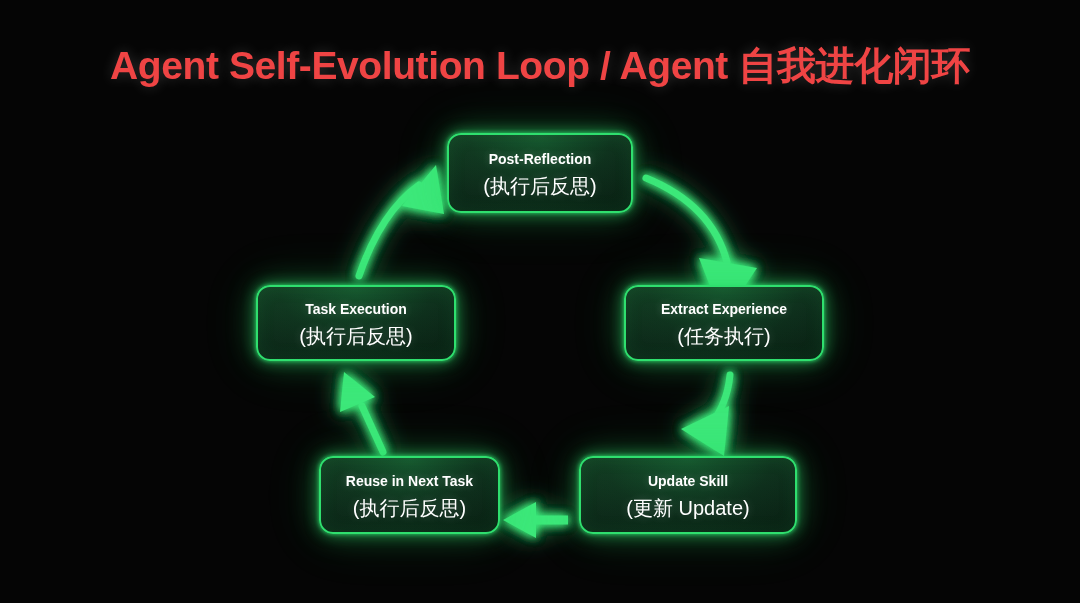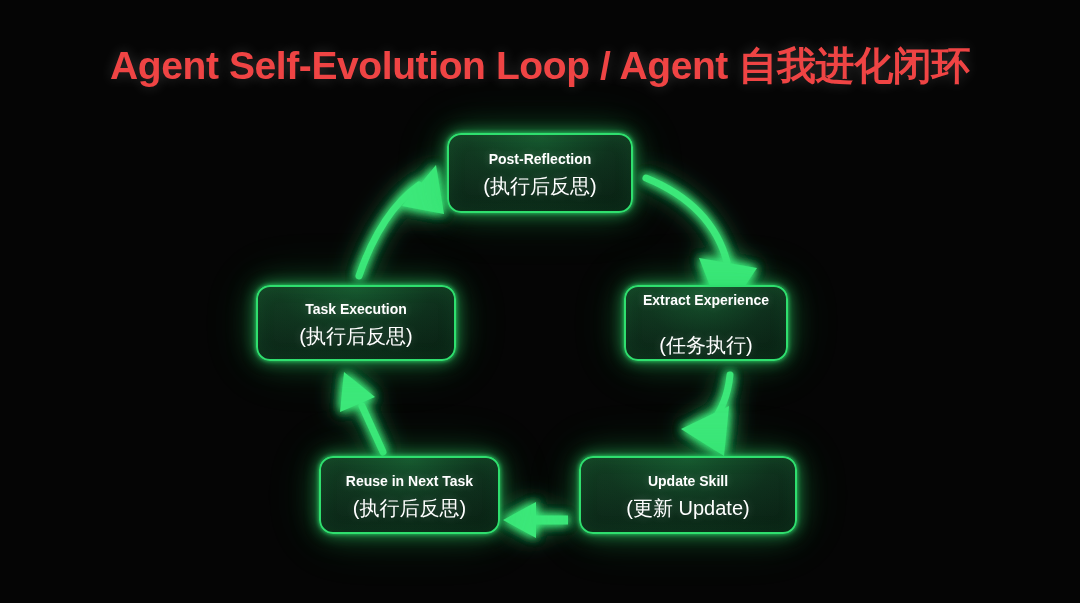--- a/index.html
+++ b/index.html
@@ -80,21 +80,21 @@
   .node .line-zh {
     font-size: 20px;
     font-weight: normal;
     line-height: 27px;
     white-space: nowrap;
     text-shadow: 0 0 10px rgba(255,255,255,0.22);
   }
 
   
   #node-post-reflection   { left: 447px; top: 133px; width: 186px; height: 80px; }
-  #node-extract-experience{ left: 624px; top: 285px; width: 164px; height: 76px; justify-content: space-between; }
+  #node-extract-experience{ left: 624px; top: 285px; width: 200px; height: 76px; }
   #node-update-skill      { left: 579px; top: 456px; width: 218px; height: 78px; }
   #node-reuse-next-task   { left: 319px; top: 456px; width: 181px; height: 78px; align-items: center; }
   #node-task-execution    { left: 256px; top: 285px; width: 200px; height: 76px; }
 </style>
 </head>
 <body>
 
 <div id="stage">
 
   <div id="title">Agent Self-Evolution Loop / Agent 自我进化闭环</div>

